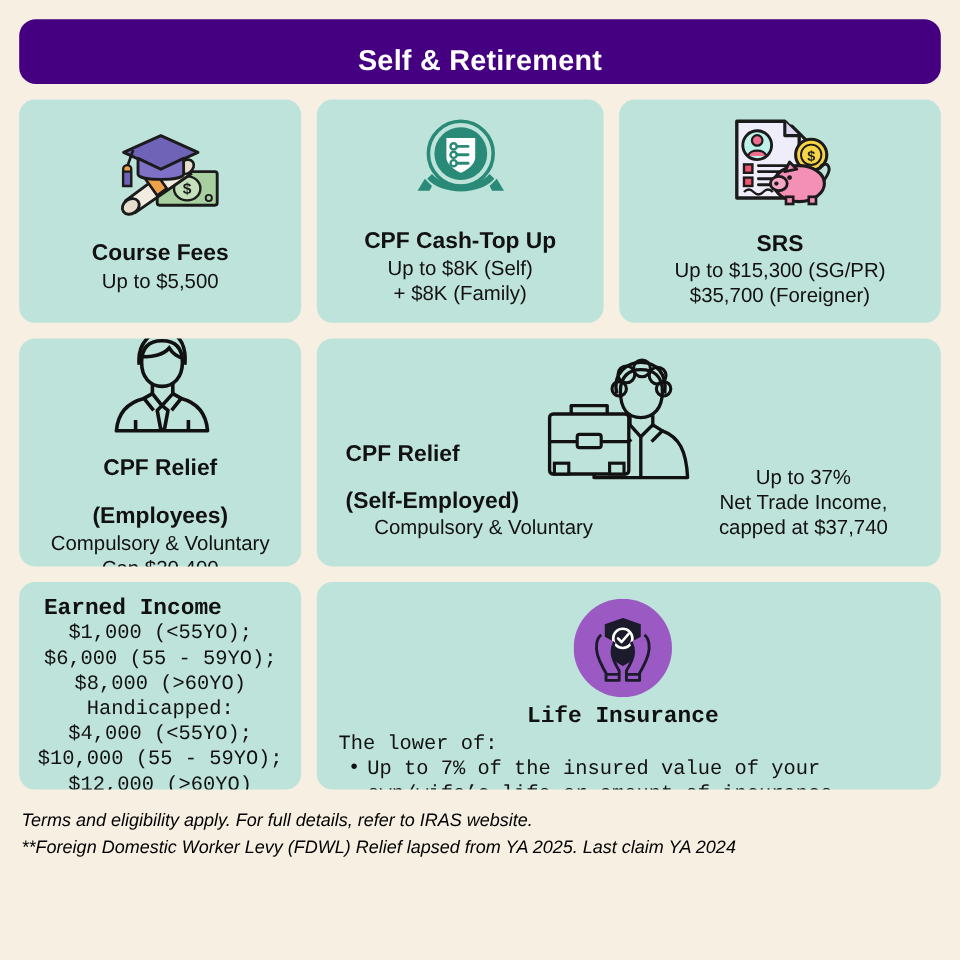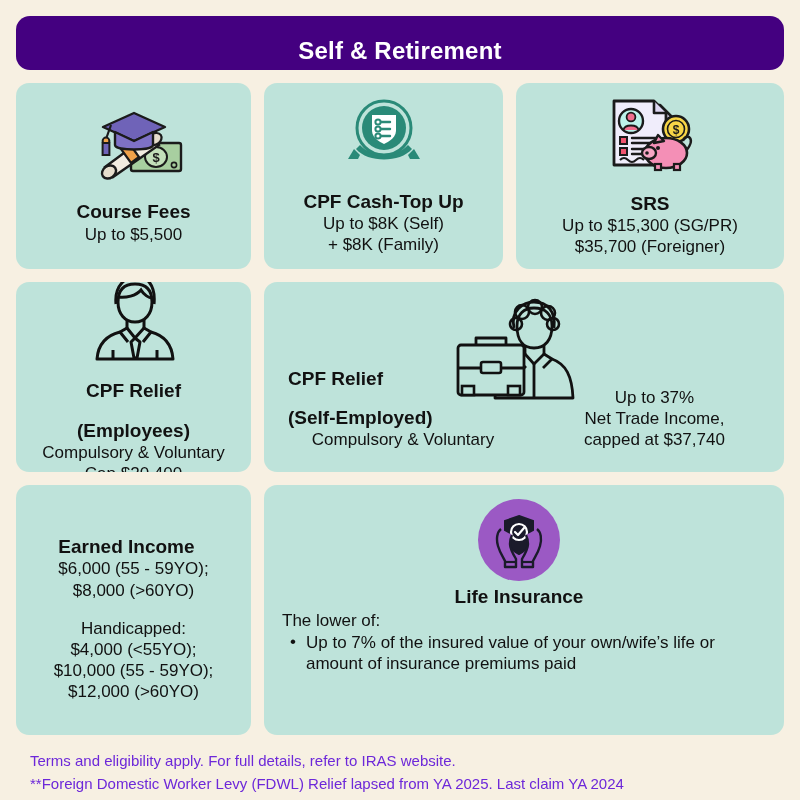--- a/index.html
+++ b/index.html
@@ -46,21 +46,21 @@
 
   
   .row {
     display: flex;
     gap: 13px;
     margin-top: 13px;
     flex: 0 0 auto;
   }
   .row-1 { height: 186px; }
   .row-2 { height: 190px; }
-  .row-3 { height: 250px; }
+  .row-3 { height: 173px; font-family: Liberation Mono, monospace; }
 
   .card {
     background: #bee3da;
     border-radius: 13px;
     position: relative;
     overflow: hidden;
   }
   .card.col1 { width: 235px; flex: 0 0 235px; }
   .card.col2 { width: 239px; flex: 0 0 239px; }
   .card.col3 { flex: 1 1 auto; }
@@ -110,21 +110,21 @@
   }
   .selfemp-left {
     position: absolute;
     left: 24px;
     bottom: 22px;
     width: 230px;
     text-align: center;
   }
   .selfemp-right {
     position: absolute;
-    right: 27px;
+    right: 12px;
     bottom: 22px;
     width: 205px;
     text-align: center;
   }
 
   
   .life {
     position: relative;
     width: 100%;
     height: 100%;
@@ -182,23 +182,23 @@
   .footer {
     margin-top: 14px;
     flex: 1 1 auto;
     display: flex;
     flex-direction: column;
     justify-content: flex-start;
     padding-left: 2px;
   }
   .footer-line {
     font-size: 15px;
+    font-style: italic;
     line-height: 1.55;
-    color: #6d28d9;
-    margin-left: 12px;
+    color: #000000;
   }
 
   svg { display: block; }
 </style>
 </head>
 <body>
 
 <div class="page">
 
   <div class="header">
@@ -379,20 +379,21 @@
       </div>
     </div>
   </div>
 
   <div class="row row-3">
 
     <div class="card col1">
       <div class="earned-inner">
         <div class="earned-block">
           <div class="card-title">Earned Income</div>
+          <div class="card-text">$1,000 (&lt;55YO);</div>
           <div class="card-text">$6,000 (55 - 59YO);</div>
           <div class="card-text">$8,000 (&gt;60YO)</div>
         </div>
         <div class="earned-gap"></div>
         <div class="earned-block">
           <div class="card-text">Handicapped:</div>
           <div class="card-text">$4,000 (&lt;55YO);</div>
           <div class="card-text">$10,000 (55 - 59YO);</div>
           <div class="card-text">$12,000 (&gt;60YO)</div>
         </div>

